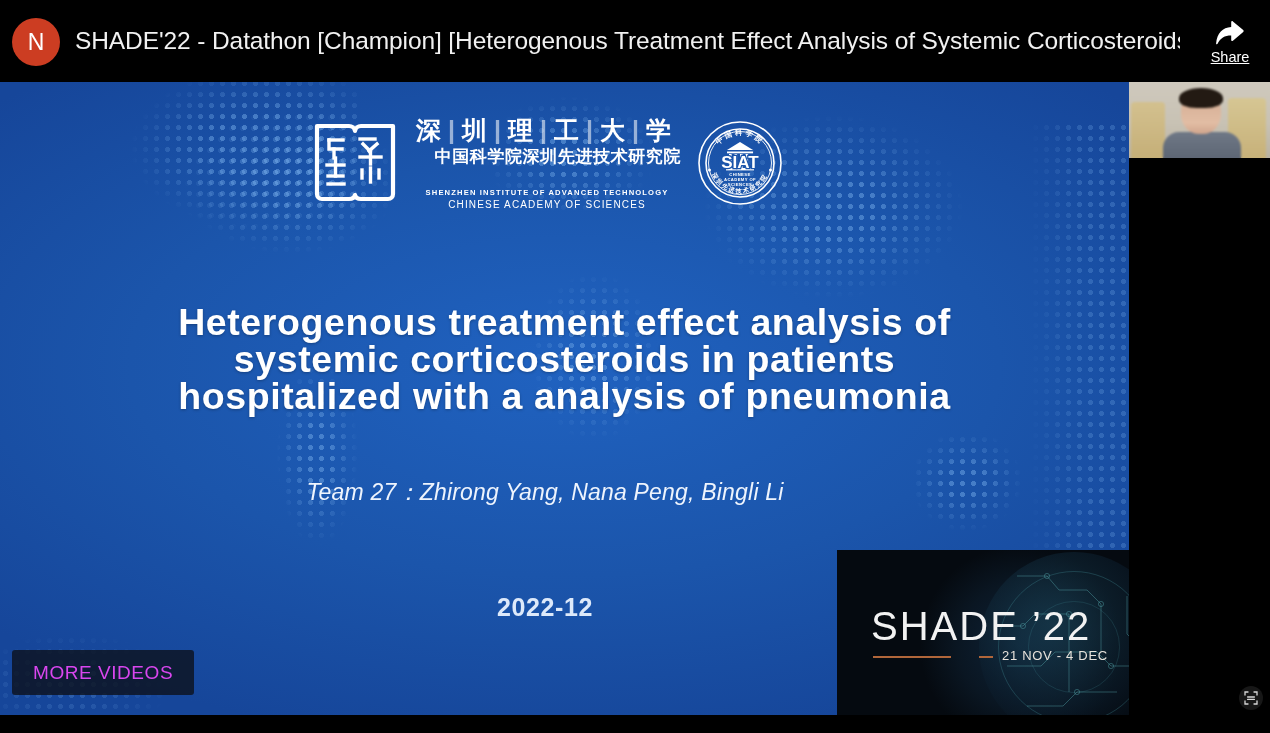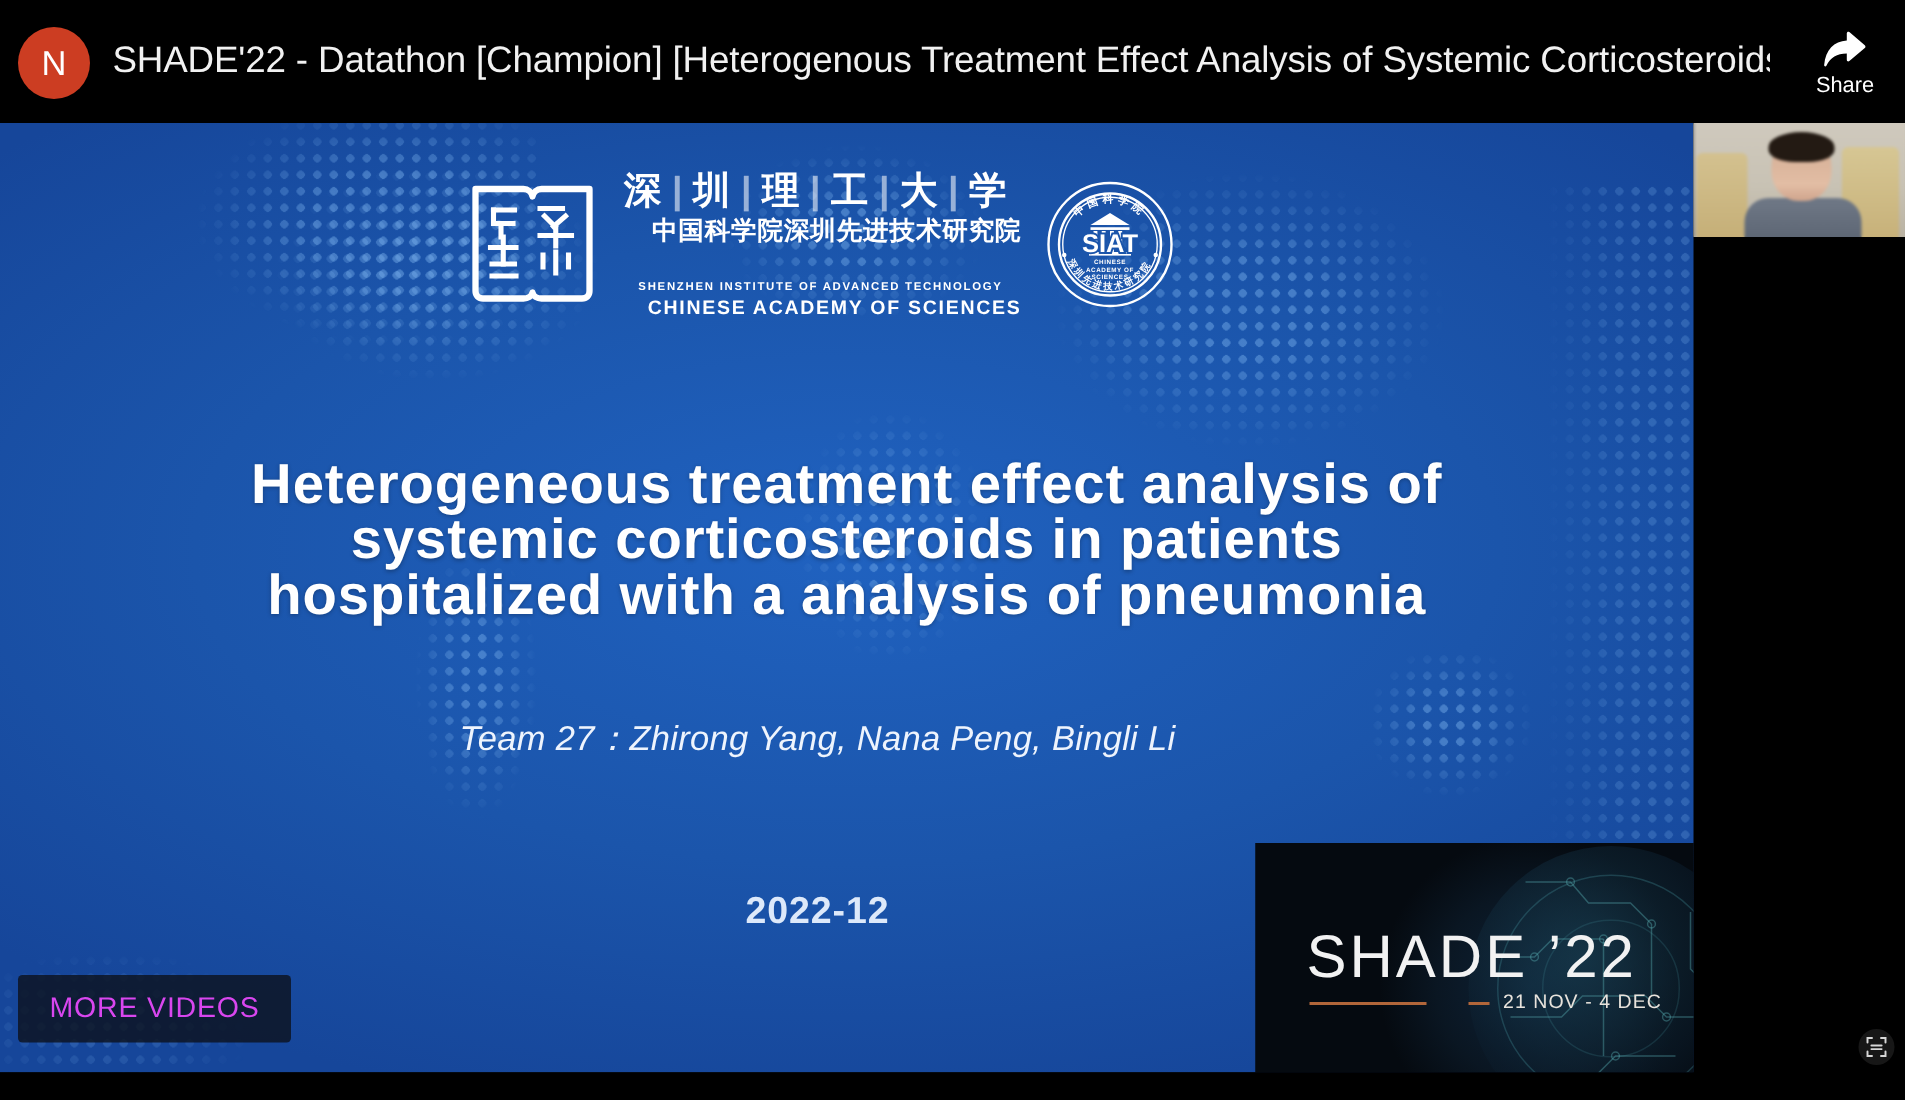--- a/index.html
+++ b/index.html
@@ -62,20 +62,21 @@
     right: 8px; top: 8px;
     width: 64px; height: 68px;
     display: flex;
     flex-direction: column;
     align-items: center;
     justify-content: center;
     gap: 3px;
     color: #fff;
     background: transparent;
     z-index: 45;
+    text-decoration: underline;
   }
   #share-btn svg { display: block; }
   #share-label {
     font-size: 14.5px;
     color: #fff;
     line-height: 1;
   }
 
   
   #video-area {
@@ -170,26 +171,25 @@
   }
   #uni-en-1 {
     font-size: 7.6px;
     font-weight: 700;
     letter-spacing: 1.15px;
     line-height: 1.45;
     margin-top: 20px;
     white-space: nowrap;
   }
   #uni-en-2 {
-    font-size: 13px;
-    font-weight: 700;
+    font-size: 10px;
+    font-weight: 400;
     letter-spacing: 1.15px;
     line-height: 1.45;
     white-space: nowrap;
-    text-align: right;
   }
   #siat-seal {
     width: 86px; height: 86px;
     flex: 0 0 auto;
     position: relative;
   }
 
   
   #slide-title {
     position: absolute;
@@ -224,21 +224,21 @@
     text-align: center;
     color: #dde9fa;
     font-size: 25px;
     font-weight: 700;
     letter-spacing: 0.6px;
   }
 
   
   #shade-overlay {
     position: absolute;
-    left: 837px; top: 480px;
+    left: 837px; top: 468px;
     width: 296px; height: 165px;
     background:
       radial-gradient(circle 140px at 62% 58%, #0e2338 0%, #0a1622 45%, #050a10 72%),
       #040608;
     overflow: hidden;
   }
   #shade-globe {
     position: absolute;
     right: -36px; top: 2px;
     width: 190px; height: 190px;
@@ -442,21 +442,21 @@
             <text font-family="Liberation Sans, sans-serif" font-size="6.2" font-weight="700" fill="#ffffff" letter-spacing="1.6">
               <textPath href="#arcBot" startOffset="12%">深圳先进技术研究院</textPath>
             </text>
             <circle cx="12.5" cy="50" r="1.5" fill="#ffffff"></circle>
             <circle cx="73.5" cy="50" r="1.5" fill="#ffffff"></circle>
           </svg>
         </div>
       </div>
 
       <div id="slide-title">
-        <span class="ln">Heterogeneous treatment effect analysis of</span>
+        <span class="ln">Heterogenous treatment effect analysis of</span>
         <span class="ln">systemic corticosteroids in patients</span>
         <span class="ln">hospitalized with a analysis of pneumonia</span>
       </div>
 
       <div id="slide-team">Team 27：Zhirong Yang, Nana Peng, Bingli Li</div>
       <div id="slide-date">2022-12</div>
 
       <div id="shade-overlay">
         <div id="shade-globe"></div>
         <svg class="circuit" style="right:-30px; top:6px;" width="186" height="180" viewBox="0 0 186 180" aria-hidden="true">

